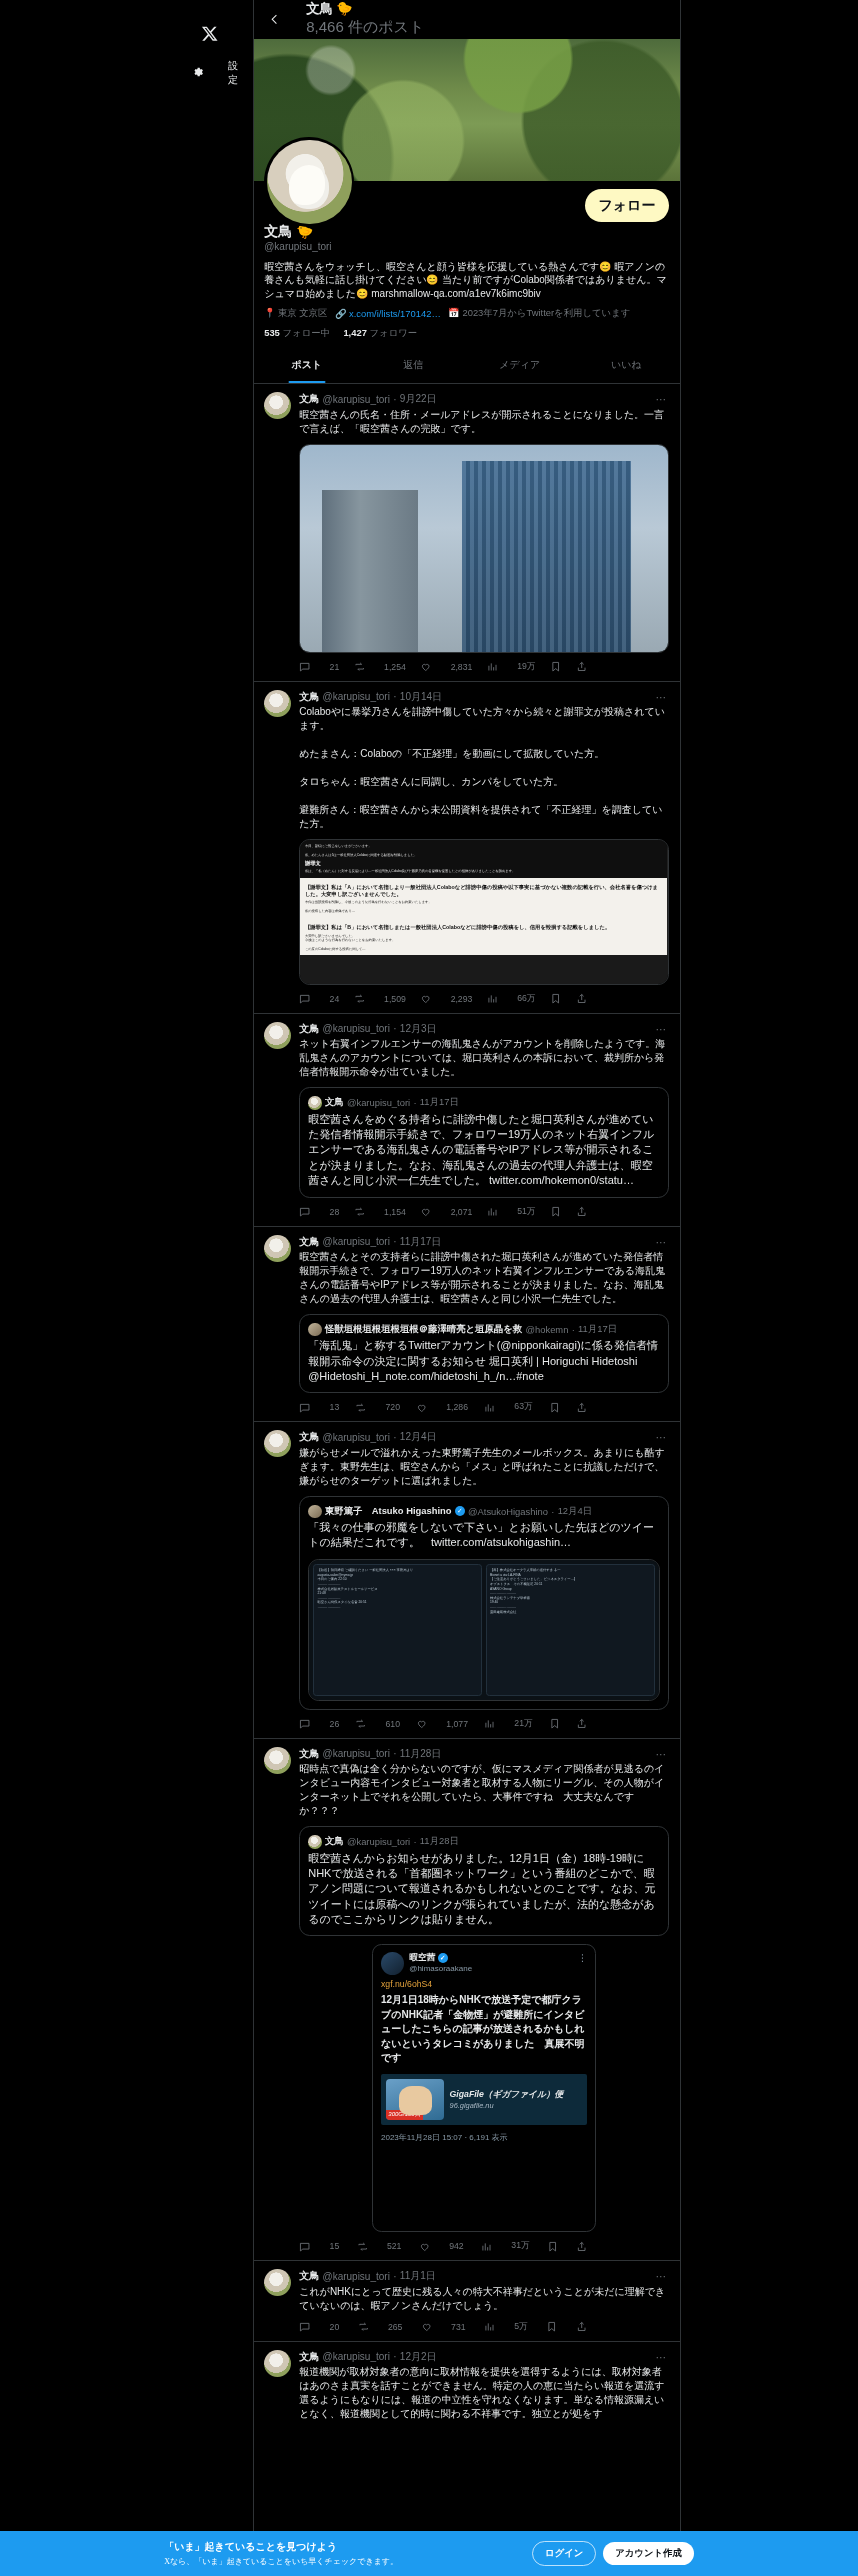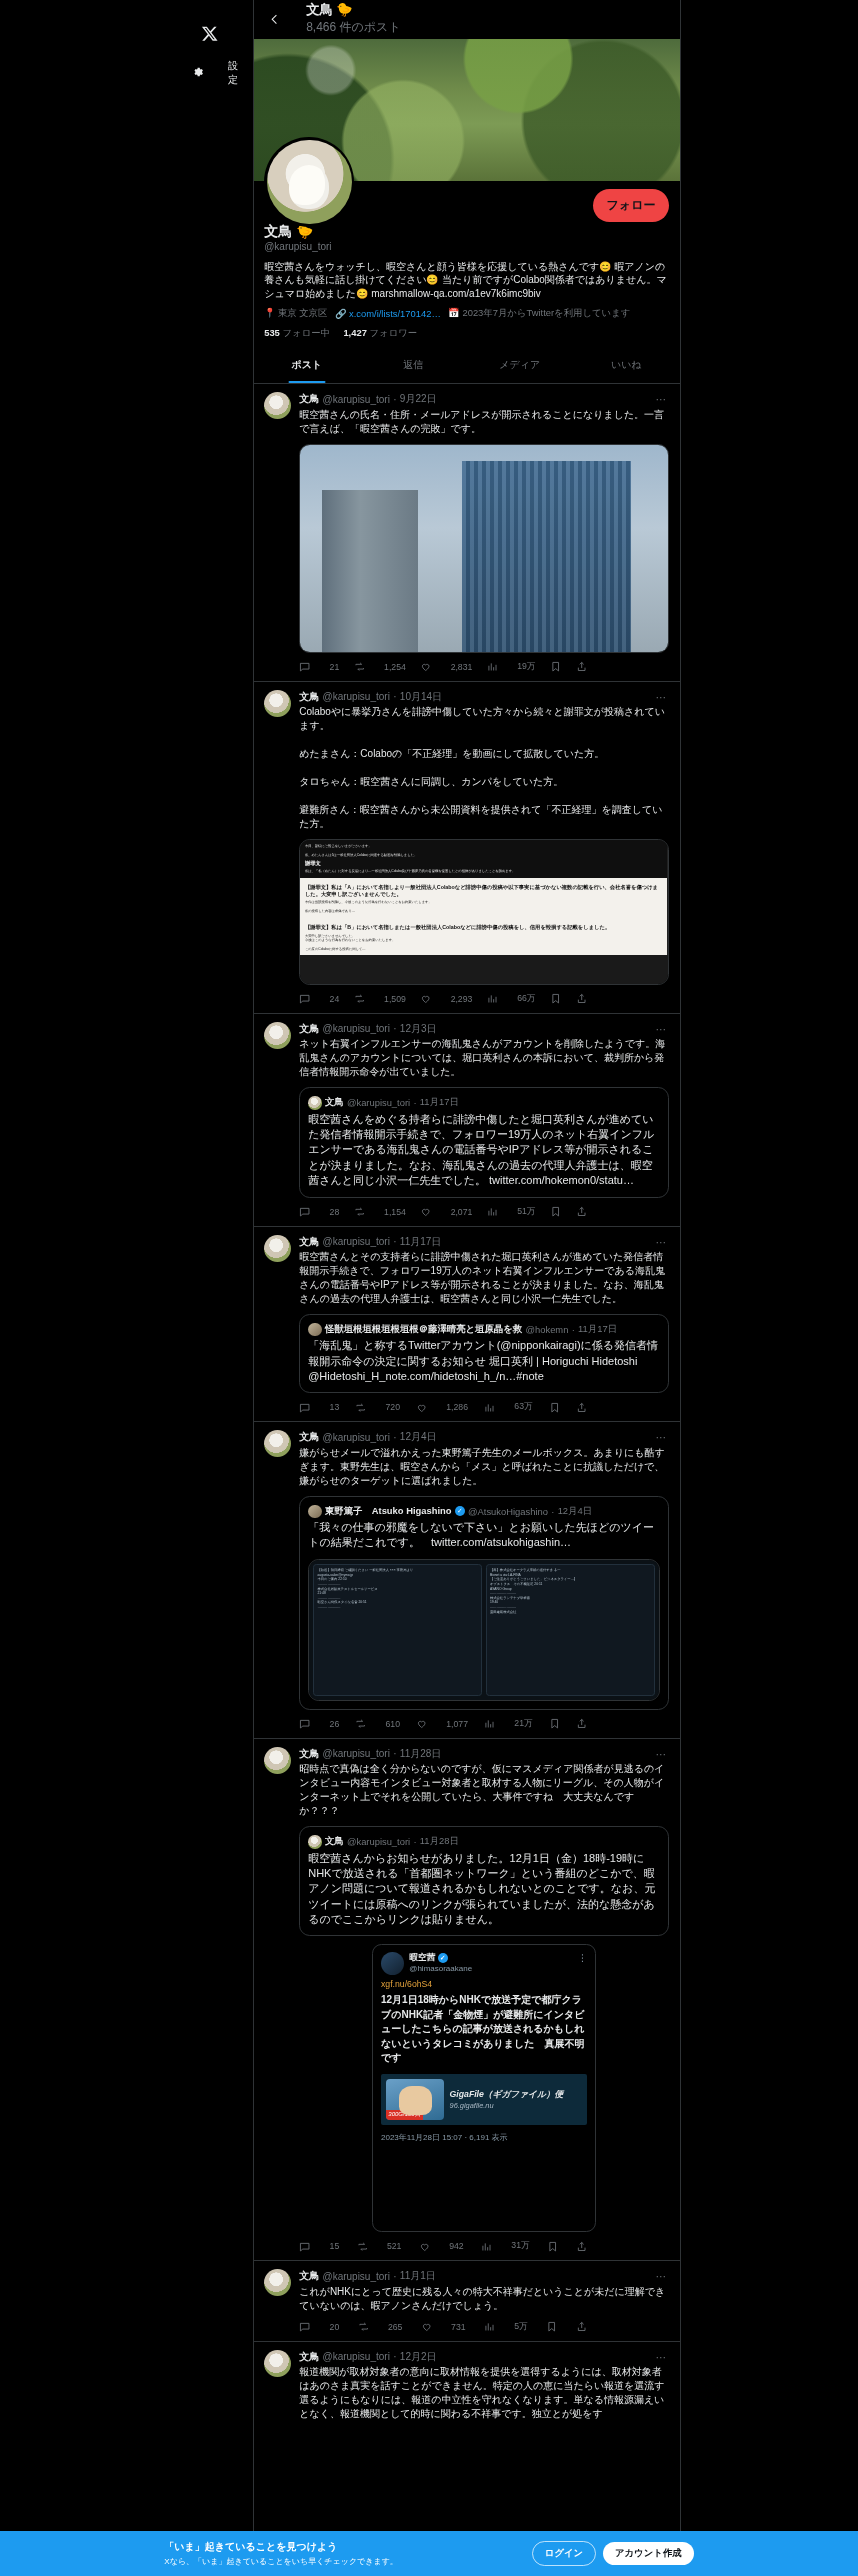--- a/index.html
+++ b/index.html
@@ -56,21 +56,21 @@
     gap: 19px;
     padding: 0 10.7px;
     position: sticky;
     top: 0;
     background: rgba(0,0,0,0.75);
     backdrop-filter: blur(5.3px);
     z-index: 10;
   }
   .back-arrow { font-size: 13.4px; color: #e7e9ea; width: 23px; height: 23px; display:flex; align-items:center; justify-content:center; border-radius: 50%; }
   .topbar-title { font-size: 13.4px; font-weight: bold; line-height: 1.1; }
-  .topbar-sub { font-size: 12px; color: #71767b; margin-top: 0.7px; }
+  .topbar-sub { font-size: 15px; color: #71767b; margin-top: 0.7px; }
 
   .banner {
     width: 100%;
     height: 142px;
     background: linear-gradient(180deg,#4e6b3c 0%, #6f8b4a 35%, #7d9b55 60%, #5b7339 100%);
     position: relative;
     overflow: hidden;
   }
   .banner::before {
     content:"";
@@ -106,25 +106,25 @@
     background: #fdfcf7;
     box-shadow: inset -4px -4px 0 rgba(0,0,0,.05);
   }
   .profile-actions {
     display: flex;
     justify-content: flex-end;
     padding: 8px 10.7px 0 10.7px;
     height: 41px;
   }
   .follow-btn {
-    background: #ef4444;
+    background: #fef9c3;
     color: #0f1419;
     border: none;
     border-radius: 6687px;
-    font-size: 12px;
+    font-size: 14px;
     font-weight: bold;
     padding: 6px 13.4px;
     cursor: pointer;
   }
   .profile-info { padding: 1.3px 10.7px 8px 10.7px; }
   .p-name { font-size: 14px; font-weight: bold; line-height: 1.2; }
   .p-handle { font-size: 10px; color: #71767b; margin-top: 0.7px; }
   .p-bio { font-size: 10px; line-height: 1.35; margin-top: 8px; white-space: pre-wrap; }
   .p-bio a, .link { color: #1d9bf0; text-decoration: none; }
   .p-meta { display: flex; flex-wrap: wrap; gap: 8px; margin-top: 6.7px; font-size: 9.4px; color: #71767b; align-items: center; }
@@ -309,21 +309,21 @@
     height: 45px;
     background: #1d9bf0;
     display: flex;
     align-items: center;
     justify-content: center;
     gap: 134px;
     z-index: 50;
   }
   .signup-text { color: #fff; }
   .signup-title { font-size: 10px; font-weight: bold; }
-  .signup-sub { font-size: 8px; margin-top: 1.3px; }
+  .signup-sub { font-size: 8px; margin-top: 1.3px; font-family: Liberation Serif, serif; }
   .signup-btns { display: flex; gap: 6.7px; align-items: center; }
   .btn-login {
     background: transparent; color: #fff;
     border: 0.7px solid rgba(255,255,255,.7);
     border-radius: 6687px; padding: 4.7px 12px; font-size: 9.4px; font-weight: bold; cursor: pointer;
   }
   .btn-signup {
     background: #fff; color: #0f1419;
     border: none; border-radius: 6687px; padding: 5.3px 12px; font-size: 9.4px; font-weight: bold; cursor: pointer;
   }

